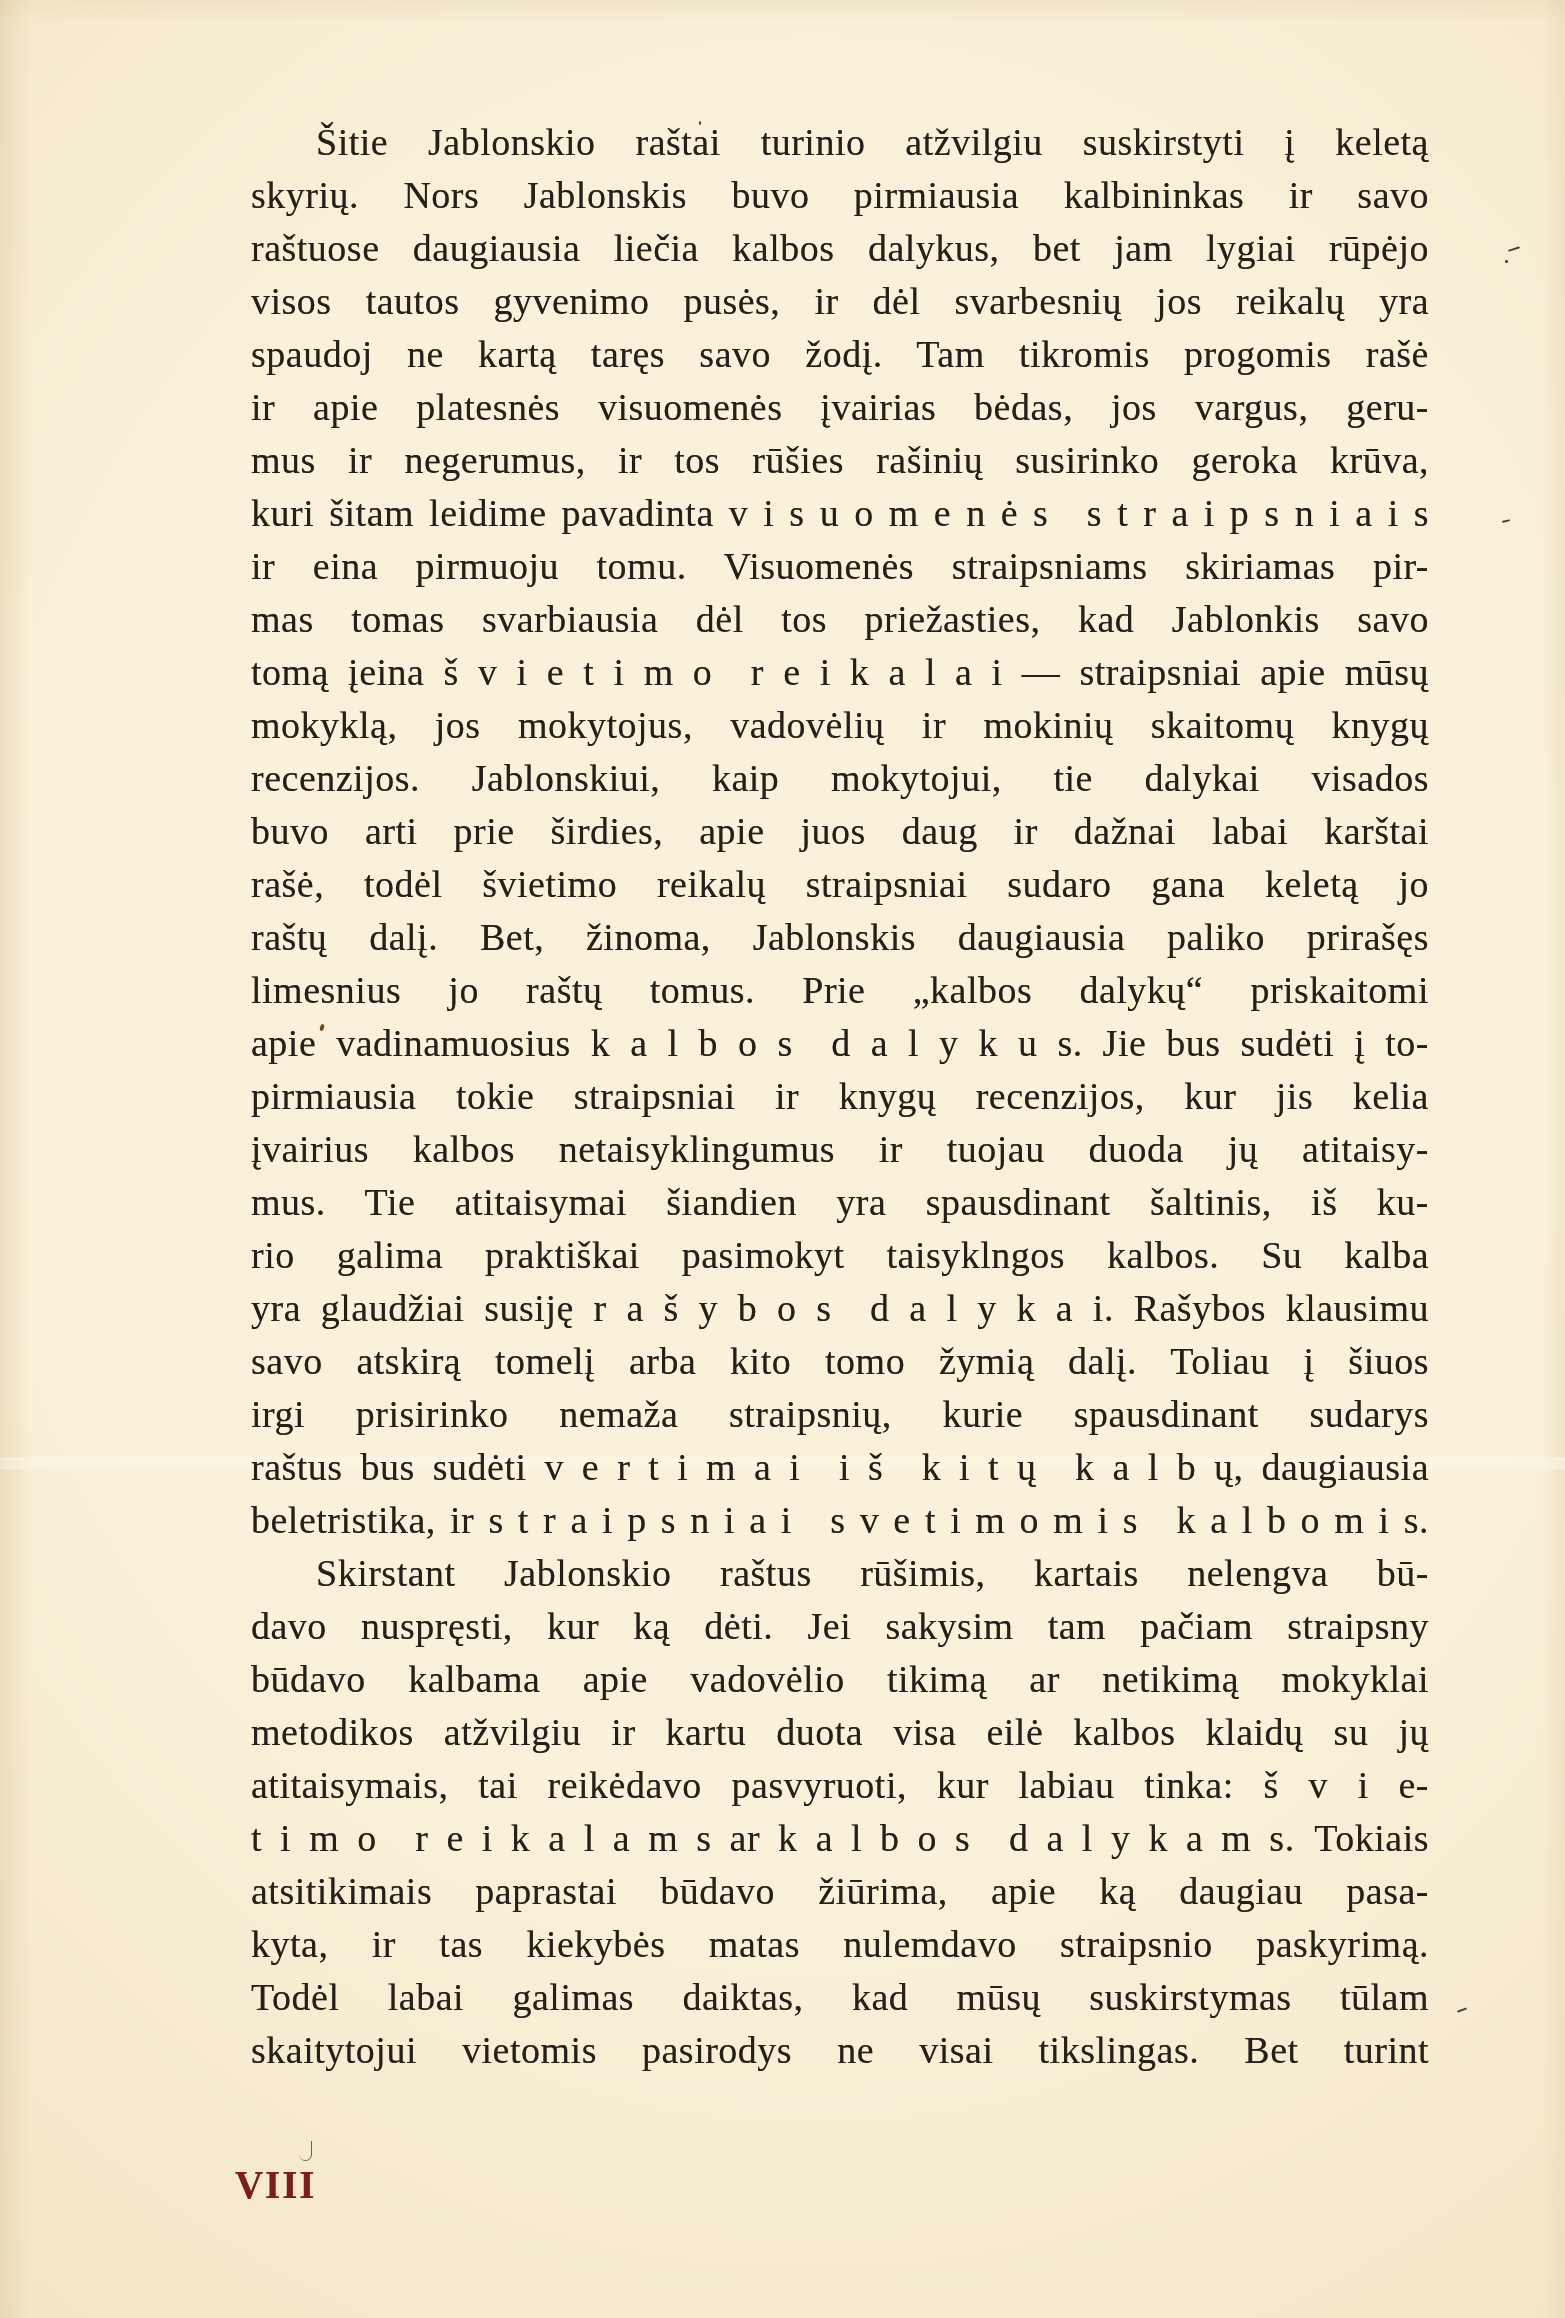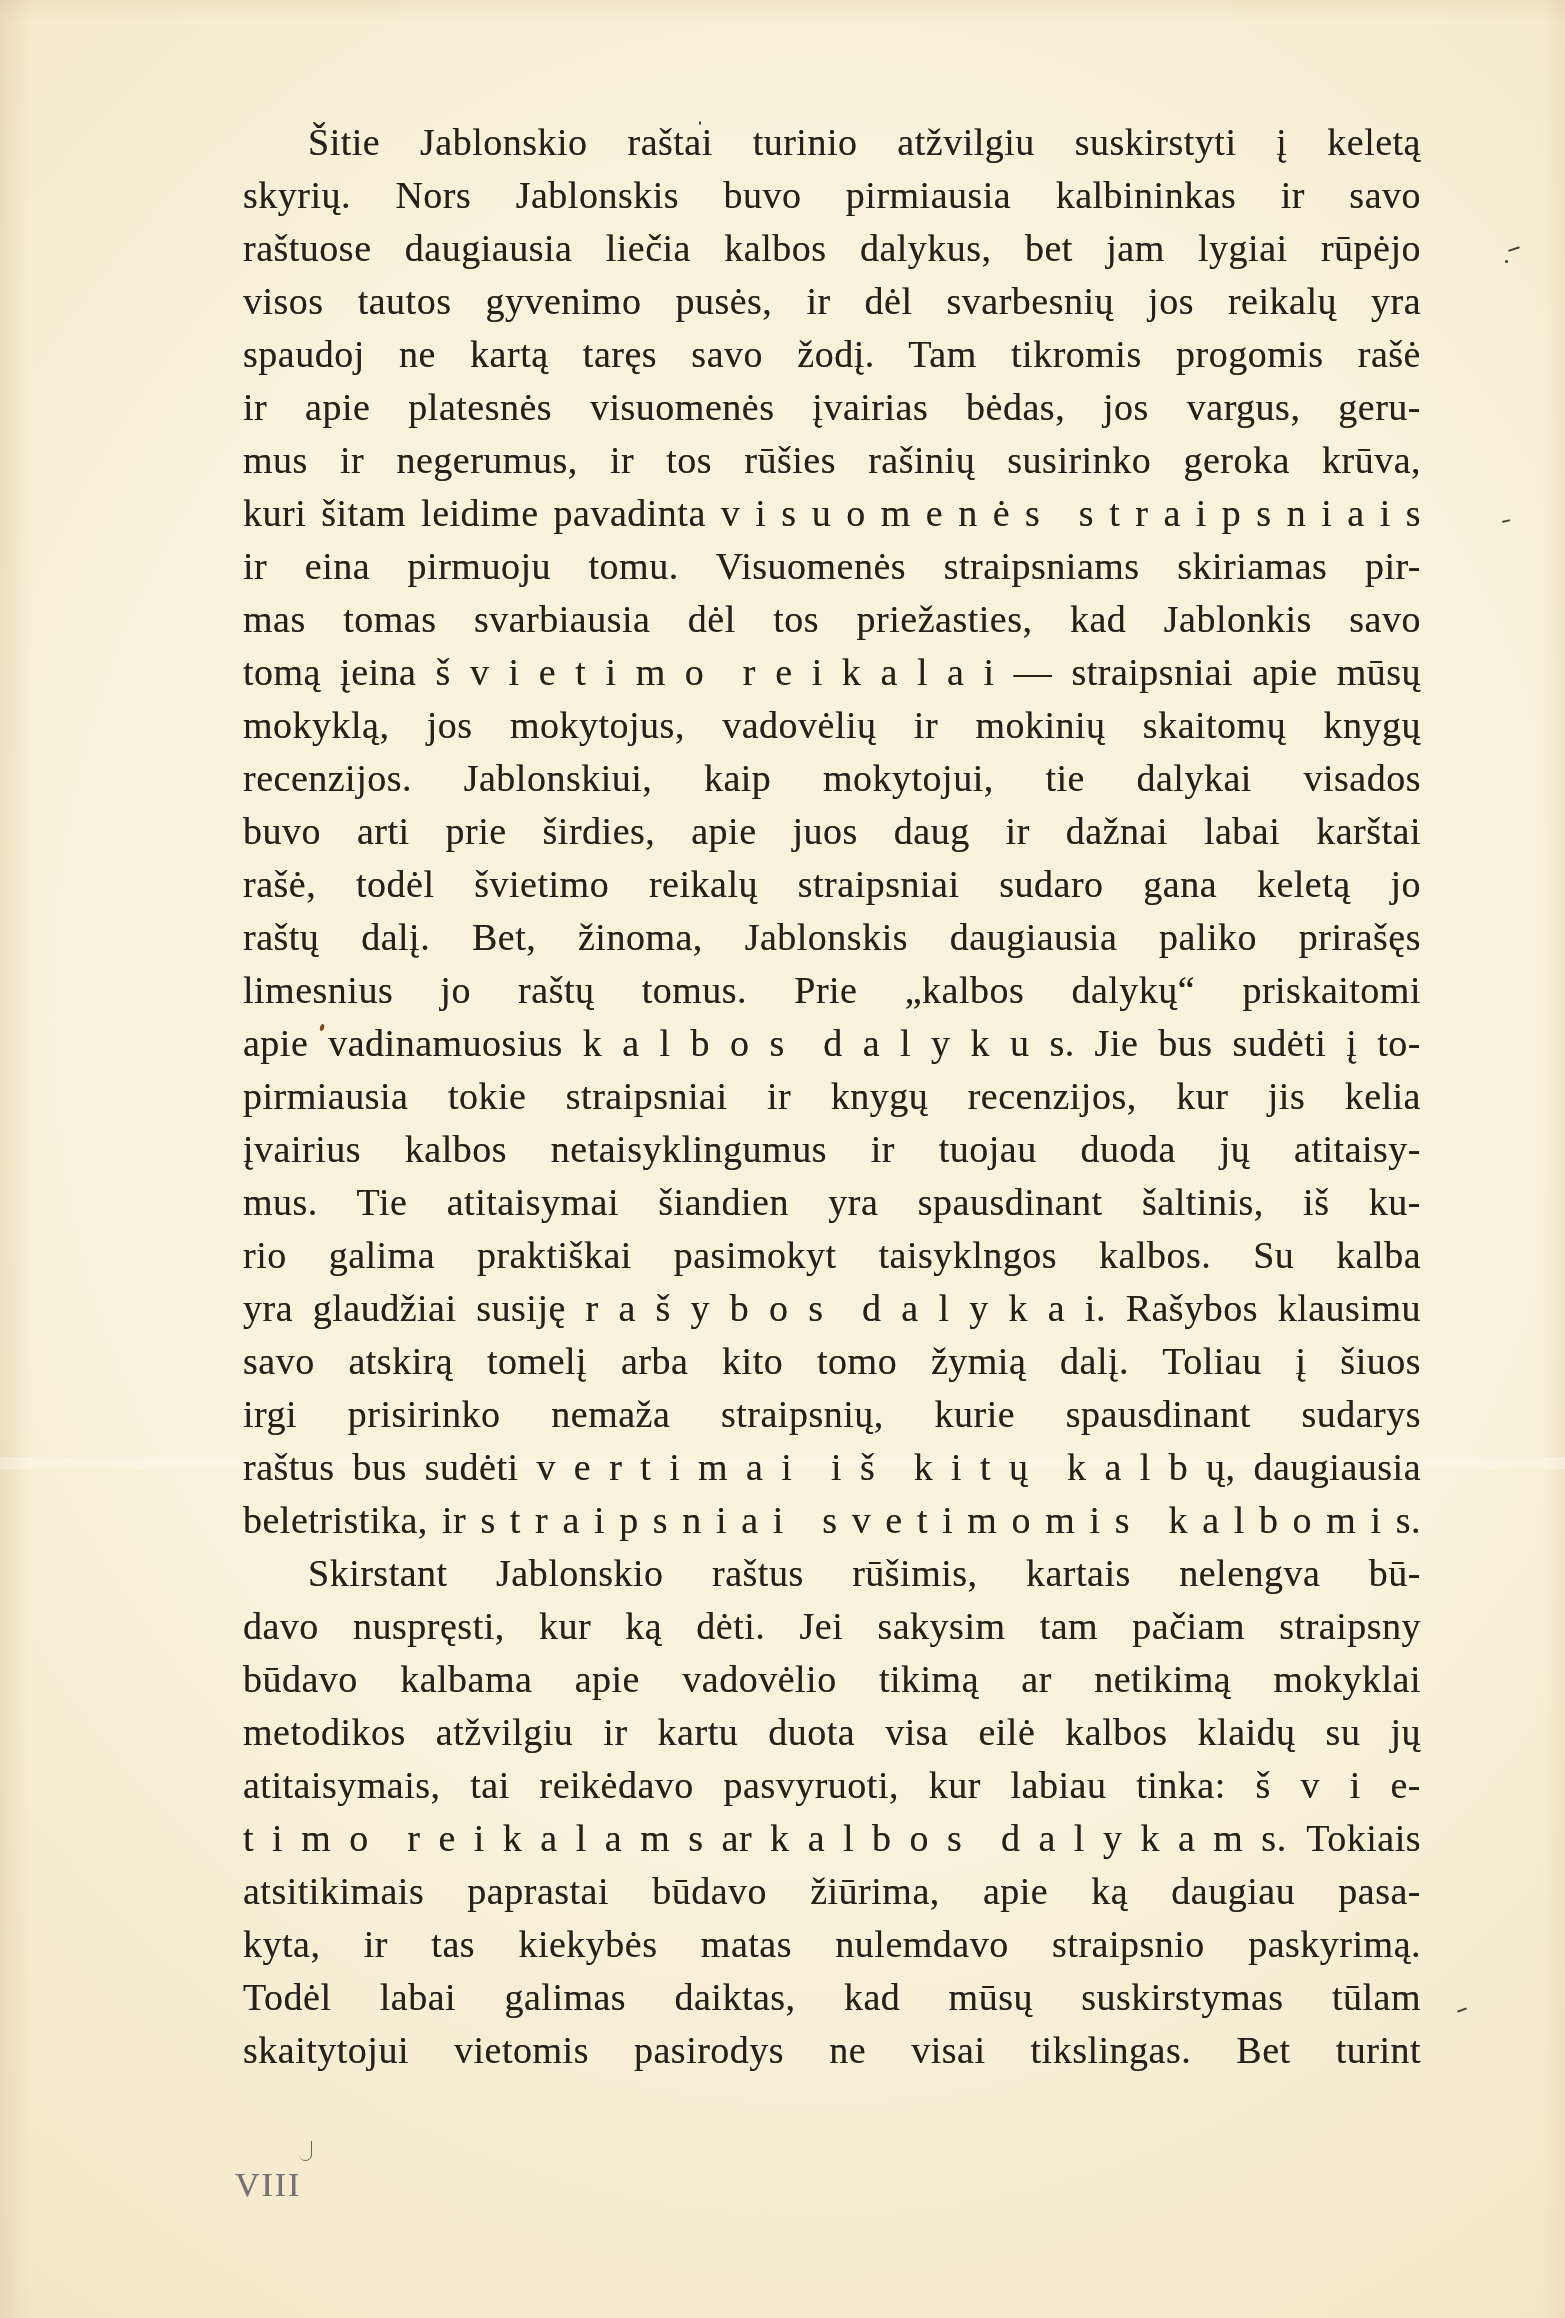--- a/index.html
+++ b/index.html
@@ -21,43 +21,44 @@
       linear-gradient(to top,    rgba(208,184,140,0.20) 0%, rgba(208,184,140,0) 1.2%);
     pointer-events: none;
   }
   .scan-band {
     position: absolute; left: 0; width: 100%;
     background: rgba(255,252,242,0.35);
     pointer-events: none;
   }
   .text-block {
     position: absolute;
-    left: 243px; top: 116px; width: 1178px;
+    left: 251px; top: 116px; width: 1178px;
     color: #25211a;
     font-size: 38px;
     line-height: 53px;
     letter-spacing: 0.5px;
     text-shadow: 0 0 0.6px rgba(32,29,20,0.55);
   }
   .paragraph { margin: 0; }
   .paragraph .line {
     text-align: justify;
     text-align-last: justify;
     height: 53px;
     white-space: normal;
   }
   .paragraph .line:first-child { text-indent: 65px; }
   .page-number {
     position: absolute;
     left: 235px; top: 2162px;
-    color: #737373;
-    font-size: 34px;
+    color: #7f1d1d;
+    font-size: 39px;
     line-height: 46px;
     letter-spacing: 1.9px;
     text-shadow: 0 0 0.6px rgba(32,29,20,0.5);
+    font-weight: bold;
   }
   .speck {
     position: absolute;
     background: #4a4234;
     border-radius: 50%;
     pointer-events: none;
   }
   .speck.slash { border-radius: 0.9px; }
   .speck.brown { background: #7a4a22; }
   .hair {

